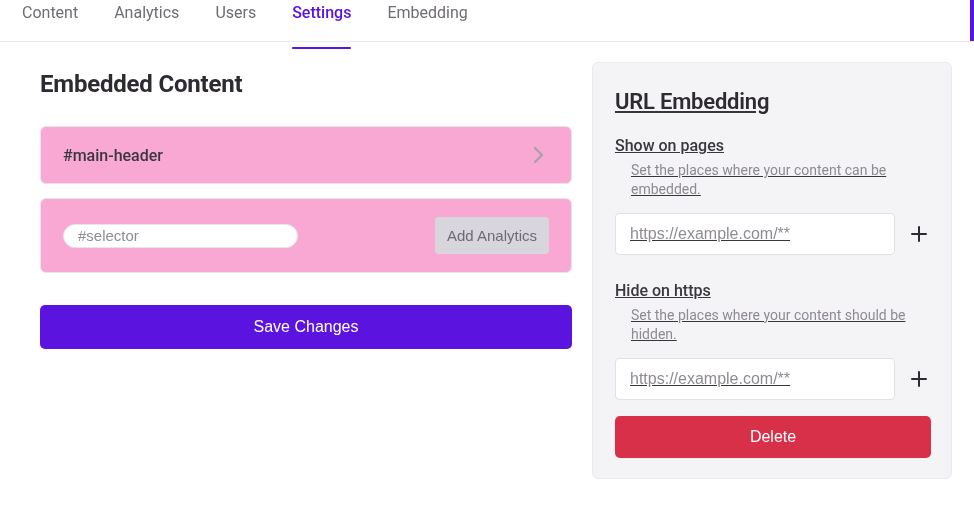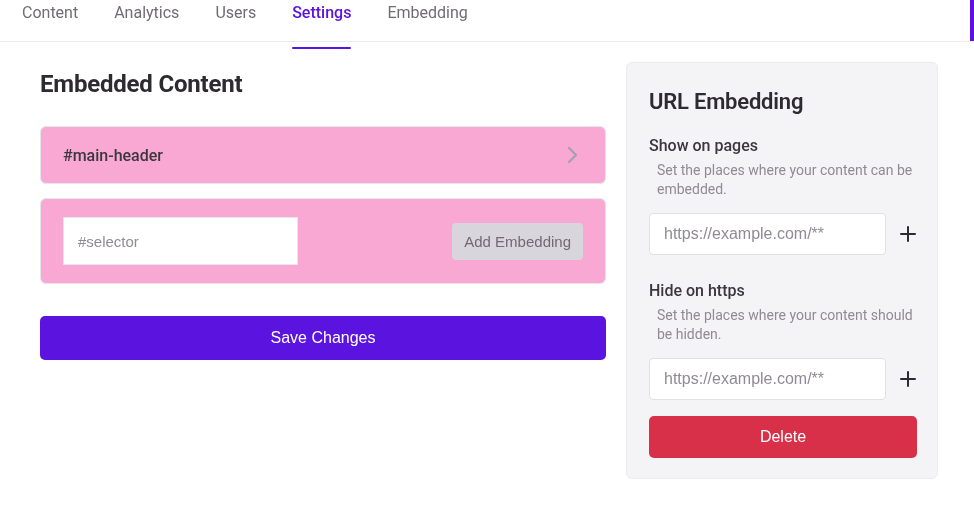--- a/index.html
+++ b/index.html
@@ -55,21 +55,21 @@
 
   
   .page {
     display: flex;
     gap: 20px;
     padding: 20px 22px 0 40px;
     height: calc(521px - 42px);
   }
 
   .main-col { flex: 1 1 auto; max-width: 566px; }
-  .side-col { width: 312px; }
+  .side-col { width: 360px; text-decoration: underline; }
 
   
   .page-title {
     font-size: 24px;
     font-weight: 700;
     letter-spacing: -0.2px;
     color: #2d2a31;
     margin: 8px 0 28px 0;
   }
 
@@ -97,23 +97,23 @@
   .chev svg { stroke: #a6a1aa; }
 
   .selector-row {
     display: flex;
     align-items: center;
     width: 100%;
     gap: 10px;
   }
   .selector-input {
     flex: 0 0 235px;
-    height: 48px;
+    height: 24px;
     border: 1px solid #e7e5ea;
-    border-radius: 0;
+    border-radius: 16px;
     padding: 0 14px;
     font-size: 15px;
     color: #3b373f;
     outline: none;
   }
   .selector-input::placeholder { color: #8f8a94; }
   .spacer { flex: 1; }
   .add-loc-btn {
     background: #d8d5dc;
     color: #6f6a74;
@@ -153,21 +153,21 @@
   }
   .section-label {
     font-size: 16px;
     font-weight: 500;
     color: #3b373f;
     margin: 0 0 6px 0;
   }
   .section-desc {
     font-size: 14px;
     color: #8f8a94;
-    margin: 0 0 14px 8px;
+    margin: 0 0 14px 16px;
     line-height: 1.35;
   }
 
   .url-row {
     display: flex;
     align-items: center;
     gap: 12px;
   }
   .url-input {
     flex: 1;
@@ -230,21 +230,21 @@
           <polyline points="2,3 9,10 2,17" stroke-width="2.4" stroke-linecap="round" stroke-linejoin="round"></polyline>
         </svg>
       </span>
     </div>
 
     
     <div class="card">
       <div class="selector-row">
         <input class="selector-input" placeholder="#selector" style="">
         <span class="spacer"></span>
-        <button class="add-loc-btn">Add Embedding</button>
+        <button class="add-loc-btn">Add Analytics</button>
       </div>
     </div>
 
     <button class="save-btn">Save Changes</button>
   </section>
 
   <aside class="side-col">
     <div class="panel">
       <h2 class="panel-title">URL Embedding</h2>
 

